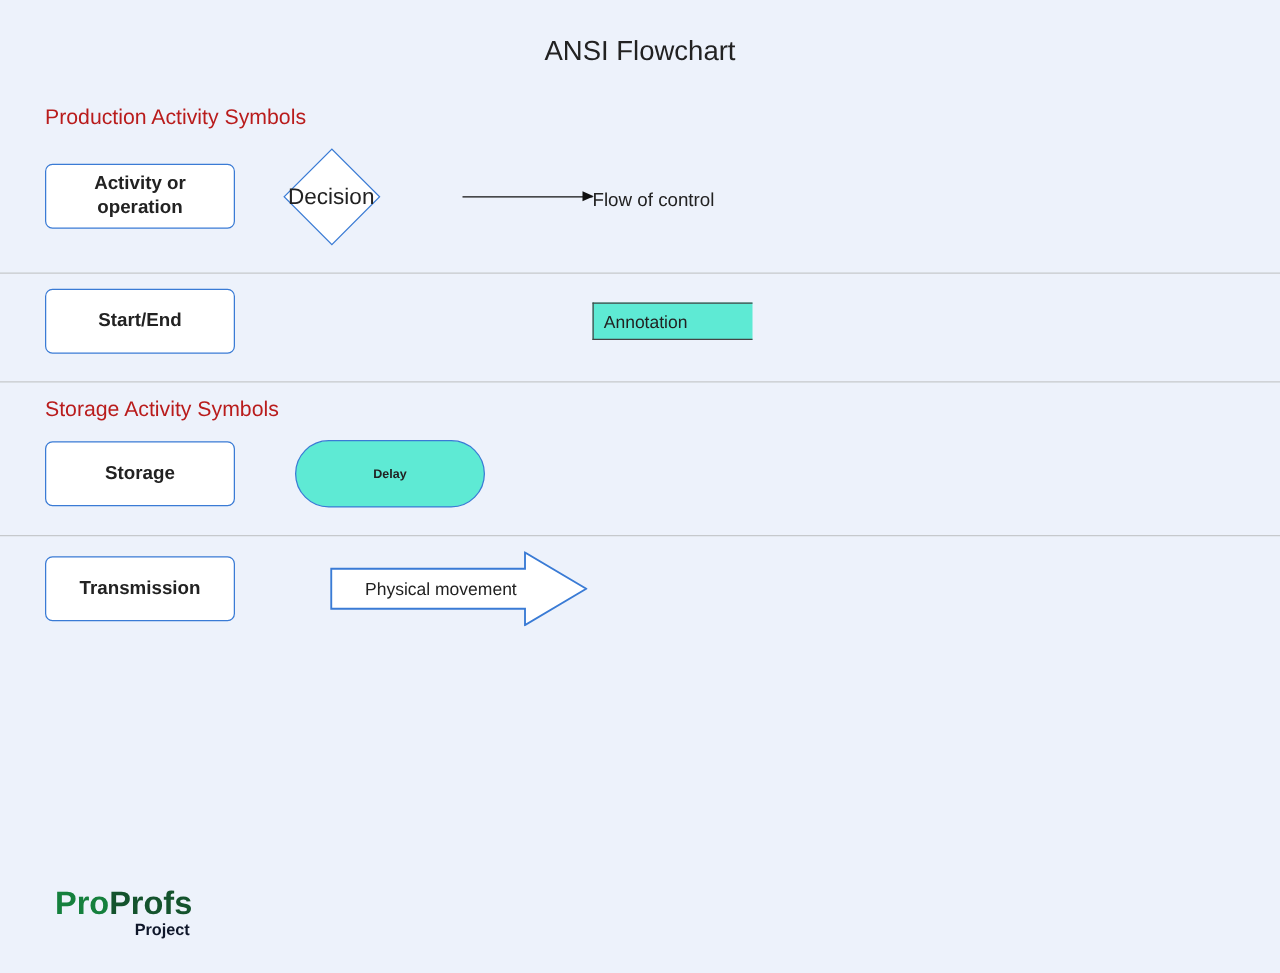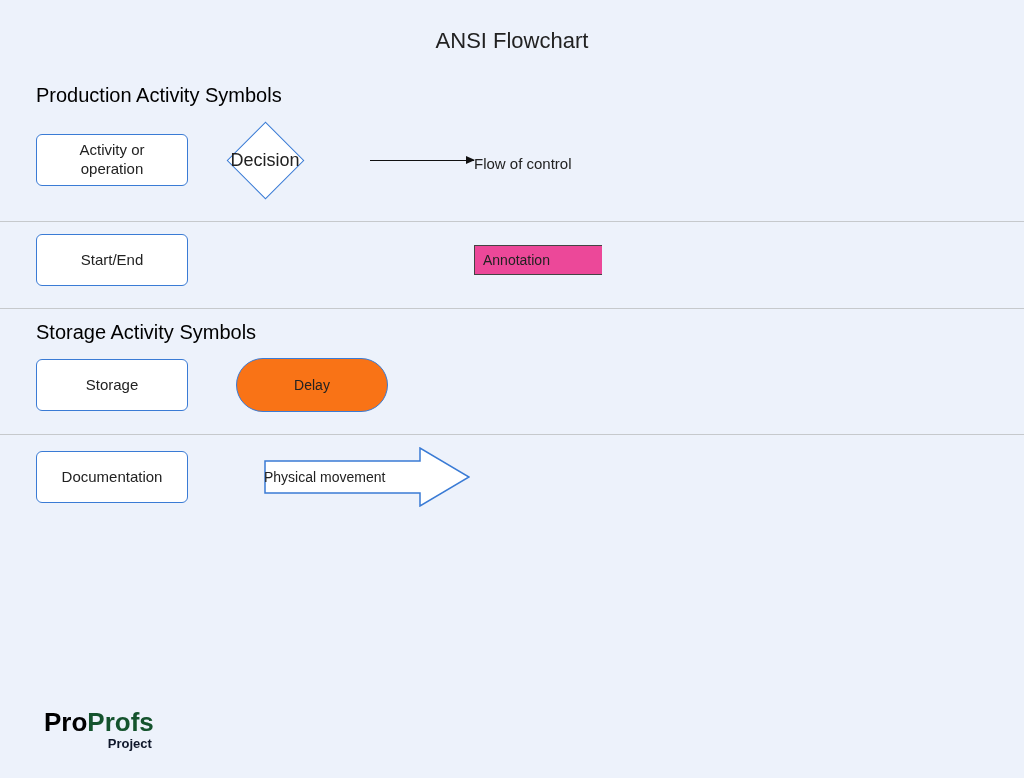--- a/index.html
+++ b/index.html
@@ -17,41 +17,41 @@
     font-size: 22px;
     font-weight: 400;
     padding: 28px 0 18px;
   }
   .section {
     border-bottom: 1px solid #c6c9cc;
     padding: 12px 0 22px 36px;
   }
   .section.last { border-bottom: none; }
   .section-title {
-    font-size: 20px;
-    color: #000000;
+    font-size: 17px;
+    color: #b91c1c;
     margin-bottom: 14px;
   }
   .row {
     display: flex;
     align-items: center;
     gap: 48px;
   }
   .rect {
     background: #fff;
     border: 1.5px solid #3a7bd5;
     border-radius: 6px;
     width: 152px;
     height: 52px;
     display: flex;
     align-items: center;
     justify-content: center;
     text-align: center;
     font-size: 15px;
-    font-weight: 400;
+    font-weight: 700;
     line-height: 1.25;
     padding: 0 10px;
   }
   .diamond-wrap {
     width: 78px; height: 78px;
     display: flex; align-items: center; justify-content: center;
     position: relative;
     margin-left: -10px;
   }
   .diamond {
@@ -77,60 +77,61 @@
   }
   .arrow::after {
     content: "";
     position: absolute;
     right: -1px; top: -4px;
     border-left: 9px solid #111;
     border-top: 4.5px solid transparent;
     border-bottom: 4.5px solid transparent;
   }
   .annotation-box {
-    background: #ec4899;
+    background: #5eead4;
     border-top: 1px solid #444;
     border-bottom: 1px solid #444;
     border-left: 1px solid #444;
     width: 128px;
     height: 30px;
     display: flex;
     align-items: center;
     padding-left: 8px;
     font-size: 14px;
   }
   .pill {
-    background: #f97316;
+    background: #5eead4;
     border: 1.5px solid #3a7bd5;
     border-radius: 28px;
     width: 152px;
     height: 54px;
     display: flex; align-items: center; justify-content: center;
-    font-size: 14px;
+    font-size: 10px;
+    font-weight: bold;
   }
   .big-arrow {
     position: relative;
     width: 206px; height: 60px;
   }
   .big-arrow svg { display: block; }
   .big-arrow-label {
     position: absolute;
-    left: 0; top: 0; bottom: 0;
+    left: 28px; top: 0; bottom: 0;
     display: flex; align-items: center;
     font-size: 14px;
   }
   .logo {
     position: absolute;
     left: 44px;
     bottom: 28px;
     font-weight: 800;
     font-size: 26px;
     line-height: 1;
   }
-  .logo .pro { color: #000000; }
+  .logo .pro { color: #15803d; }
   .logo .profs { color: #14532d; }
   .logo .sub {
     display: block;
     font-size: 13px;
     font-weight: 700;
     color: #0f172a;
     text-align: right;
     margin-top: 2px;
     padding-right: 2px;
   }
@@ -166,21 +167,21 @@
 <div class="section">
   <div class="section-title">Storage Activity Symbols</div>
   <div class="row">
     <div class="rect">Storage</div>
     <div class="pill">Delay</div>
   </div>
 </div>
 
 <div class="section last">
   <div class="row">
-    <div class="rect">Documentation</div>
+    <div class="rect">Transmission</div>
     <div class="big-arrow" style="margin-left:28px;">
       <svg width="206" height="60">
         <polygon points="1,14 156,14 156,1 205,30 156,59 156,46 1,46" fill="#ffffff" stroke="#3a7bd5" stroke-width="1.5"></polygon>
       </svg>
       <div class="big-arrow-label">Physical movement</div>
     </div>
   </div>
 </div>
 
 <div class="logo">

